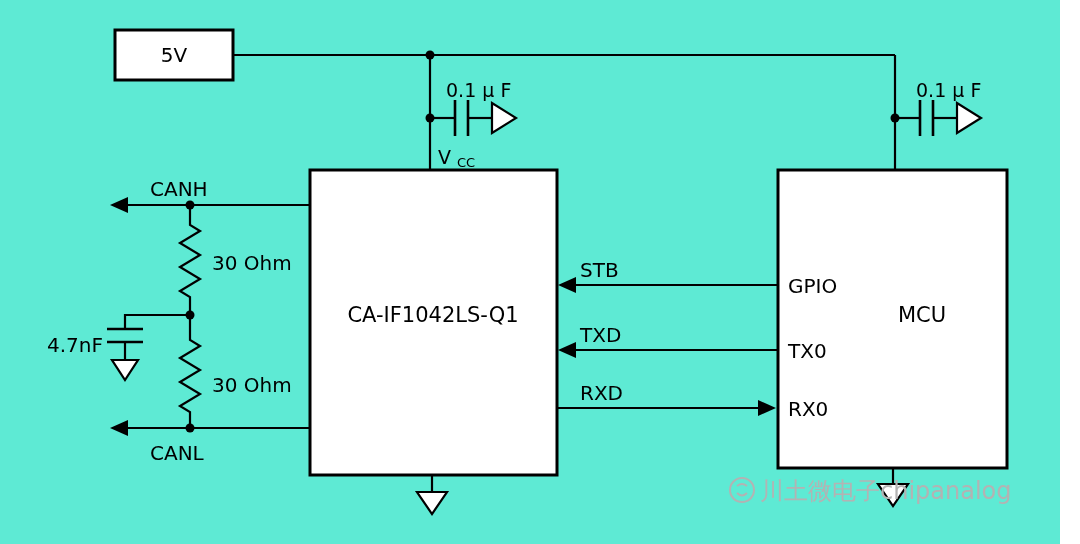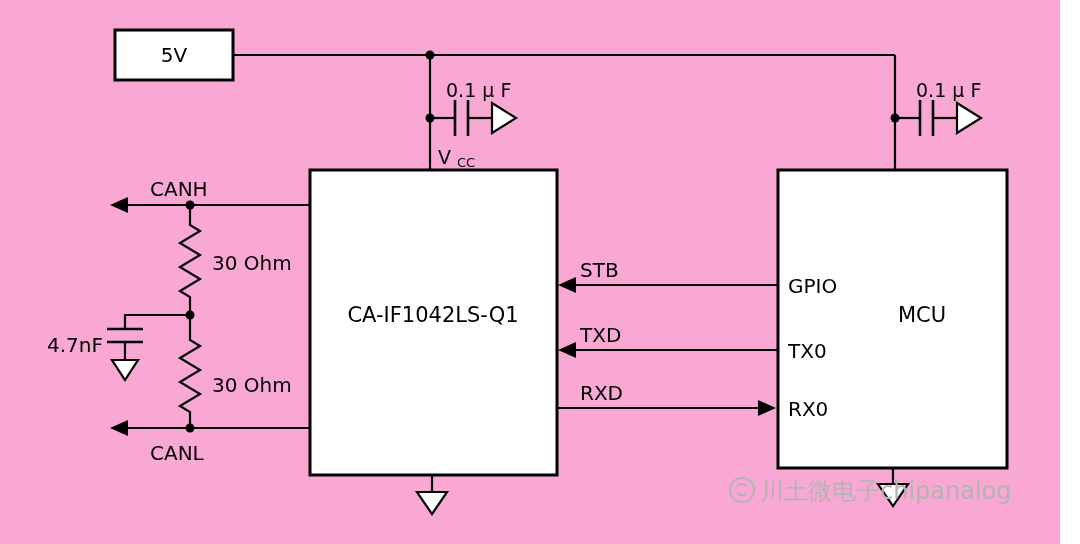--- a/index.html
+++ b/index.html
@@ -4,21 +4,21 @@
 <style>
   html, body {
     margin: 0;
     padding: 0;
     background: #ffffff;
   }
   #stage {
     position: relative;
     width: 1060px;
     height: 544px;
-    background: #f9a8d4;
+    background: #5eead4;
     font-family: "DejaVu Sans", "Liberation Sans", sans-serif;
     overflow: hidden;
   }
   svg text {
     font-family: "DejaVu Sans", "Liberation Sans", sans-serif;
     fill: #000000;
   }
   .wire {
     stroke: #000000;
     stroke-width: 2.2;

